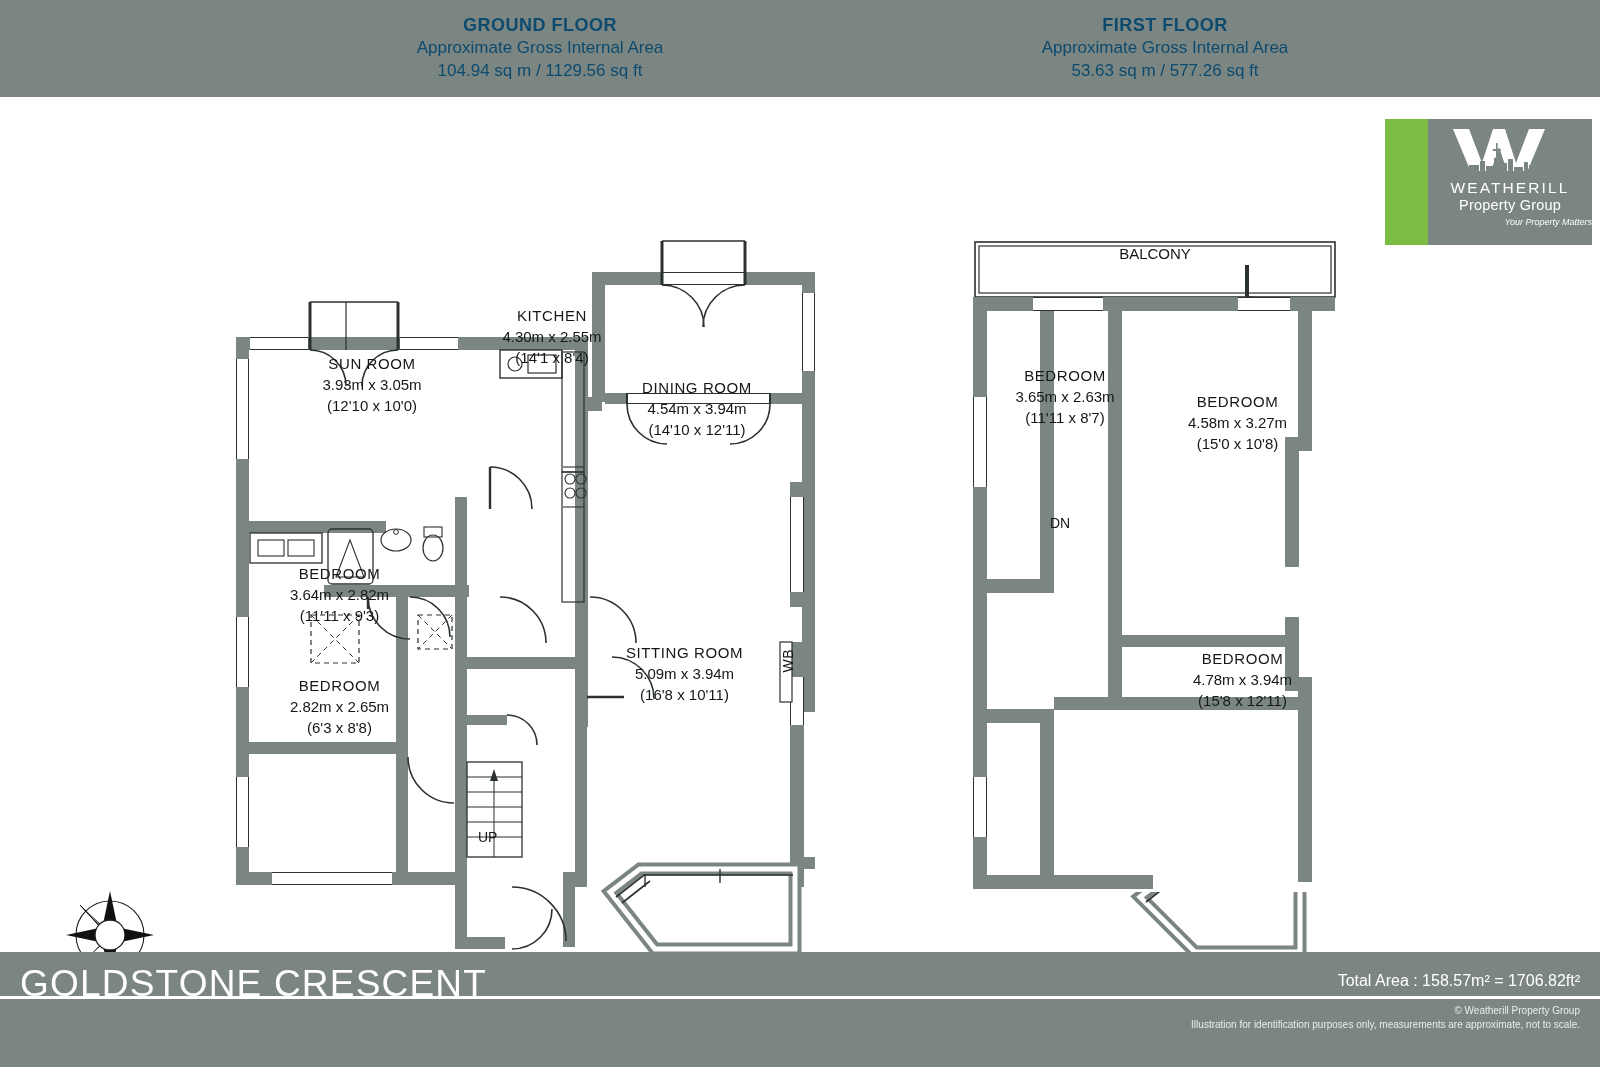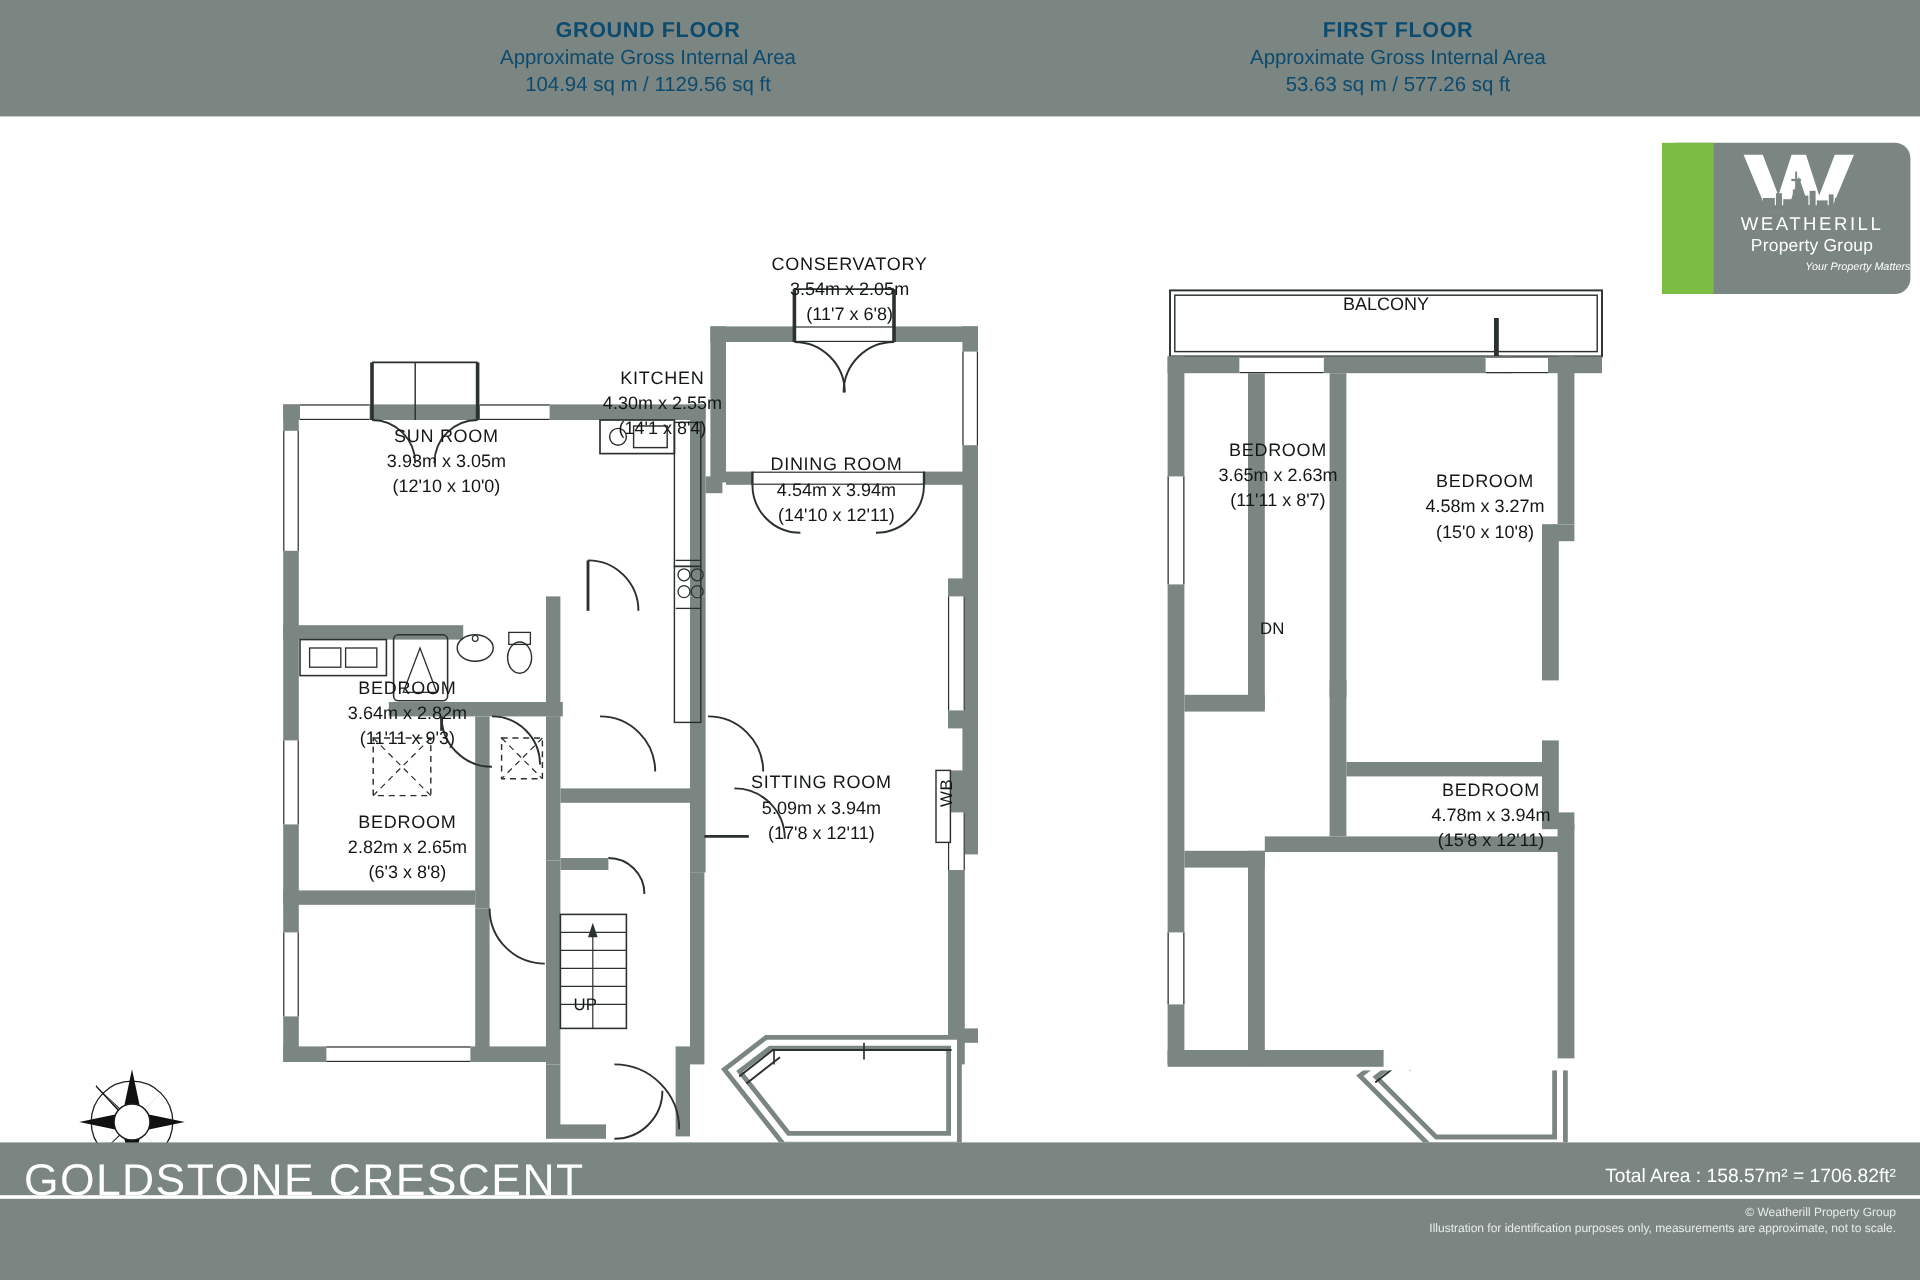--- a/index.html
+++ b/index.html
@@ -21,21 +21,21 @@
   .hdr-title{ font-size:18px; font-weight:bold; letter-spacing:.5px; line-height:22px; }
   .hdr-sub{ font-size:17px; line-height:23px; font-weight:normal; }
   .hdr-area{ font-size:17px; line-height:23px; font-weight:normal; }
 
   #hdr-ground{ left:330px; top:14px; width:420px; }
   #hdr-first{ left:955px; top:14px; width:420px; }
 
   
   .logo{
     position:absolute; left:1385px; top:119px; width:207px; height:126px;
-    background:#7b8683; display:flex;border-radius:13px;
+    background:#7b8683; display:flex;
   }
   .logo-greenbar{ width:43px; height:100%; background:#7bbd42; }
   .logo-body{ flex:1; position:relative; color:#fff; text-align:center; padding-top:6px;}
   .logo-w{ position:relative; width:100%; height:52px; }
   .logo-name{ font-size:15.5px; letter-spacing:2.1px; line-height:18px; margin-top:2px;}
   .logo-sub{ font-size:14.5px; line-height:17px; letter-spacing:.2px;}
   .logo-tag{ font-size:9px; font-style:italic; line-height:12px; margin-top:2px;text-align:right;}
 
   
   #plan{ position:absolute; left:0; top:97px; width:1600px; height:855px; }
@@ -364,25 +364,20 @@
     <div>3.93m x 3.05m</div>
     <div>(12'10 x 10'0)</div>
   </div>
 
   <div class="lbl" style="left:452px;top:208px;width:200px;">
     <div class="t">KITCHEN</div>
     <div>4.30m x 2.55m</div>
     <div>(14'1 x 8'4)</div>
   </div>
 
-  <div class="lbl" style="left:608px;top:113px;width:200px;">
-    <div class="t">CONSERVATORY</div>
-    <div>3.54m x 2.05m</div>
-    <div>(11'7 x 6'8)</div>
-  </div>
 
   <div class="lbl" style="left:592px;top:280px;width:210px;">
     <div class="t">DINING ROOM</div>
     <div>4.54m x 3.94m</div>
     <div>(14'10 x 12'11)</div>
   </div>
 
   <div class="lbl" style="left:232px;top:466px;width:215px;">
     <div class="t">BEDROOM</div>
     <div>3.64m x 2.82m</div>
@@ -391,21 +386,21 @@
 
   <div class="lbl" style="left:232px;top:578px;width:215px;">
     <div class="t">BEDROOM</div>
     <div>2.82m x 2.65m</div>
     <div>(6'3 x 8'8)</div>
   </div>
 
   <div class="lbl" style="left:577px;top:545px;width:215px;">
     <div class="t">SITTING ROOM</div>
     <div>5.09m x 3.94m</div>
-    <div>(17'8 x 12'11)</div>
+    <div>(16'8 x 10'11)</div>
   </div>
 
   <div class="tag" style="left:478px;top:732px;">UP</div>
   <div class="vlabel" style="left:780px;top:552px;">WB</div>
 
   <div class="lbl" style="left:1055px;top:146px;width:200px;">BALCONY</div>
 
   <div class="lbl" style="left:965px;top:268px;width:200px;">
     <div class="t">BEDROOM</div>
     <div>3.65m x 2.63m</div>

